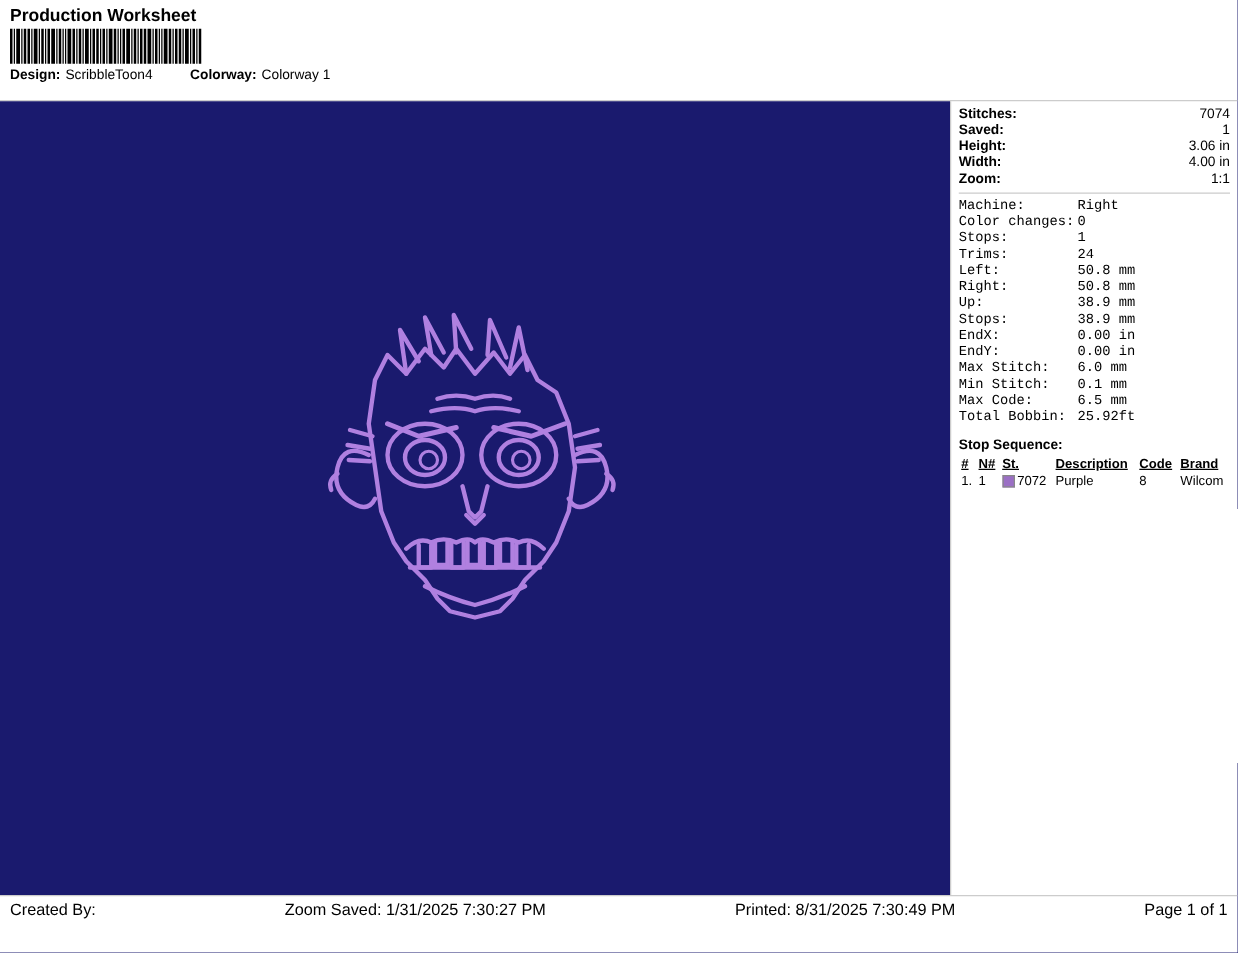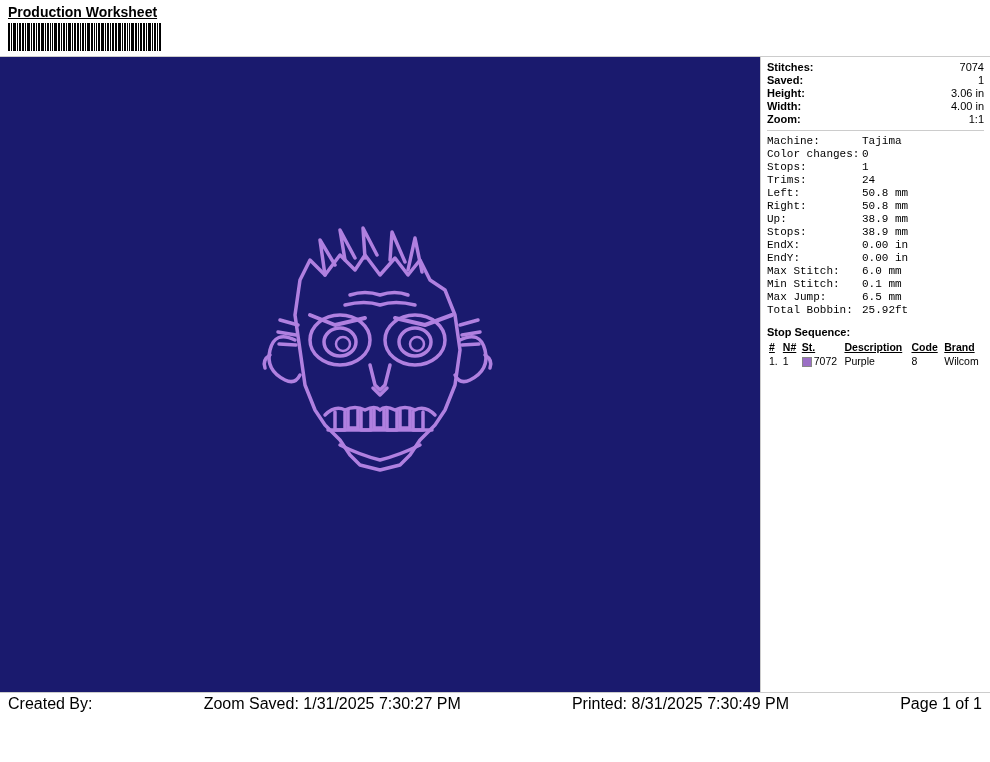--- a/index.html
+++ b/index.html
@@ -7,23 +7,22 @@
       width: 990px;
       height: 762px;
       font-family: Arial, sans-serif;
       font-size: 11px;
       background: #fff;
       overflow: hidden;
     }
 
     
     #header {
-      padding: 4px 8px 2px 8px;
+      padding: 4px 8px 14px 8px;
       border-bottom: 1px solid #ccc;
-      text-decoration: underline;
     }
     #header h1 {
       font-size: 14px;
       font-weight: bold;
     }
     #header .subtitle {
       font-size: 11px;
     }
     #barcode {
       margin: 3px 0;
@@ -152,21 +151,21 @@
     }
 
     
     #footer {
       height: 22px;
       border-top: 1px solid #ccc;
       display: flex;
       align-items: center;
       padding: 0 8px;
       justify-content: space-between;
-      font-size: 16px;
+      font-size: 13px;
     }
   </style>
 </head>
 <body>
 
 <div id="header">
   <h1>Production Worksheet</h1>
   <div id="barcode">
     <div class="barcode-bars">
 
@@ -219,20 +218,30 @@
         <span style="width:2px"></span>
         <span style="width:1px"></span>
       <span style="width:2px"></span>
         <span style="width:2px"></span>
         <span style="width:1px"></span>
         <span style="width:3px"></span>
       <span style="width:1px"></span>
         <span style="width:2px"></span>
         <span style="width:1px"></span>
         <span style="width:2px"></span>
+    </div>
+  </div>
+  <div id="design-info">
+    <div class="field">
+      <span class="label">Design:</span>
+      <span>ScribbleToon4</span>
+    </div>
+    <div class="field">
+      <span class="label">Colorway:</span>
+      <span>Colorway 1</span>
     </div>
   </div>
 </div>
 
 <div id="main">
 
   <div id="design-preview">
     <svg id="embroidery-svg" width="400" height="310" viewBox="0 0 400 310">
 
       <g stroke="#b080e0" stroke-width="3.5" fill="none" stroke-linecap="round" stroke-linejoin="round">
@@ -320,21 +329,21 @@
       </div>
       <div class="row">
         <span class="lbl">Zoom:</span>
         <span class="val">1:1</span>
       </div>
     </div>
 
     <div class="machine-section">
       <div class="row">
         <span class="lbl">Machine:</span>
-        <span class="val">Tajima</span>
+        <span class="val">Right</span>
       </div>
       <div class="row">
         <span class="lbl">Color changes:</span>
         <span class="val">0</span>
       </div>
       <div class="row">
         <span class="lbl">Stops:</span>
         <span class="val">1</span>
       </div>
       <div class="row">
@@ -367,21 +376,21 @@
       </div>
       <div class="row">
         <span class="lbl">Max Stitch:</span>
         <span class="val">6.0 mm</span>
       </div>
       <div class="row">
         <span class="lbl">Min Stitch:</span>
         <span class="val">0.1 mm</span>
       </div>
       <div class="row">
-        <span class="lbl">Max Jump:</span>
+        <span class="lbl">Max Code:</span>
         <span class="val">6.5 mm</span>
       </div>
       <div class="row">
         <span class="lbl">Total Bobbin:</span>
         <span class="val">25.92ft</span>
       </div>
     </div>
 
     <div class="stop-sequence">
       <div class="title">Stop Sequence:</div>

